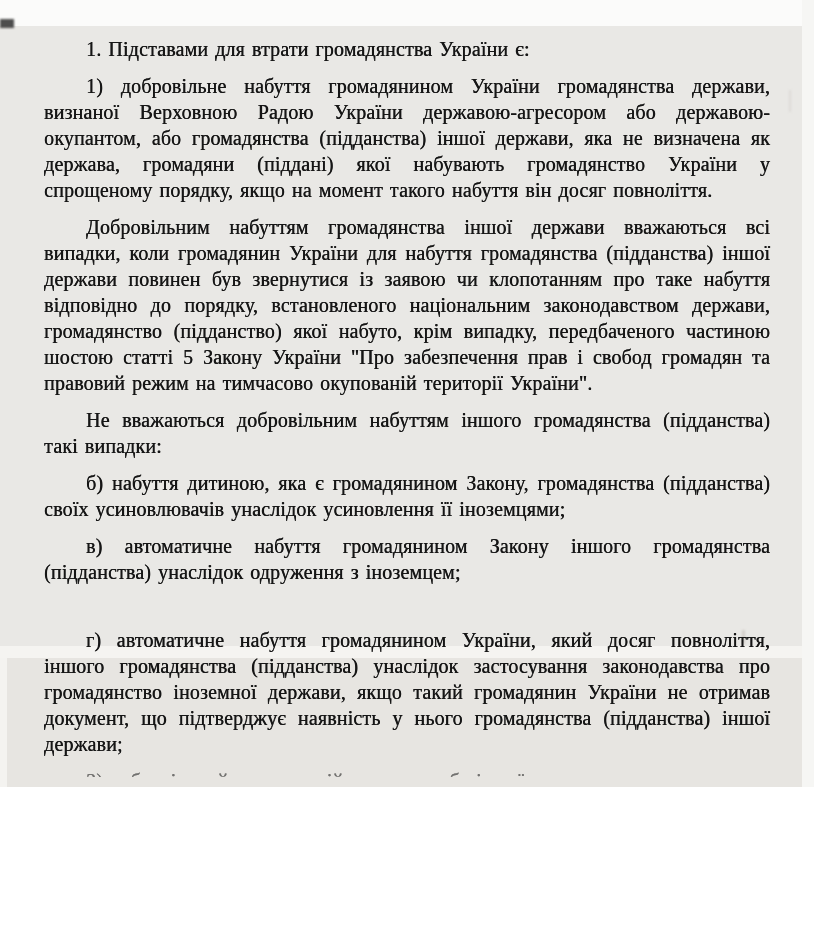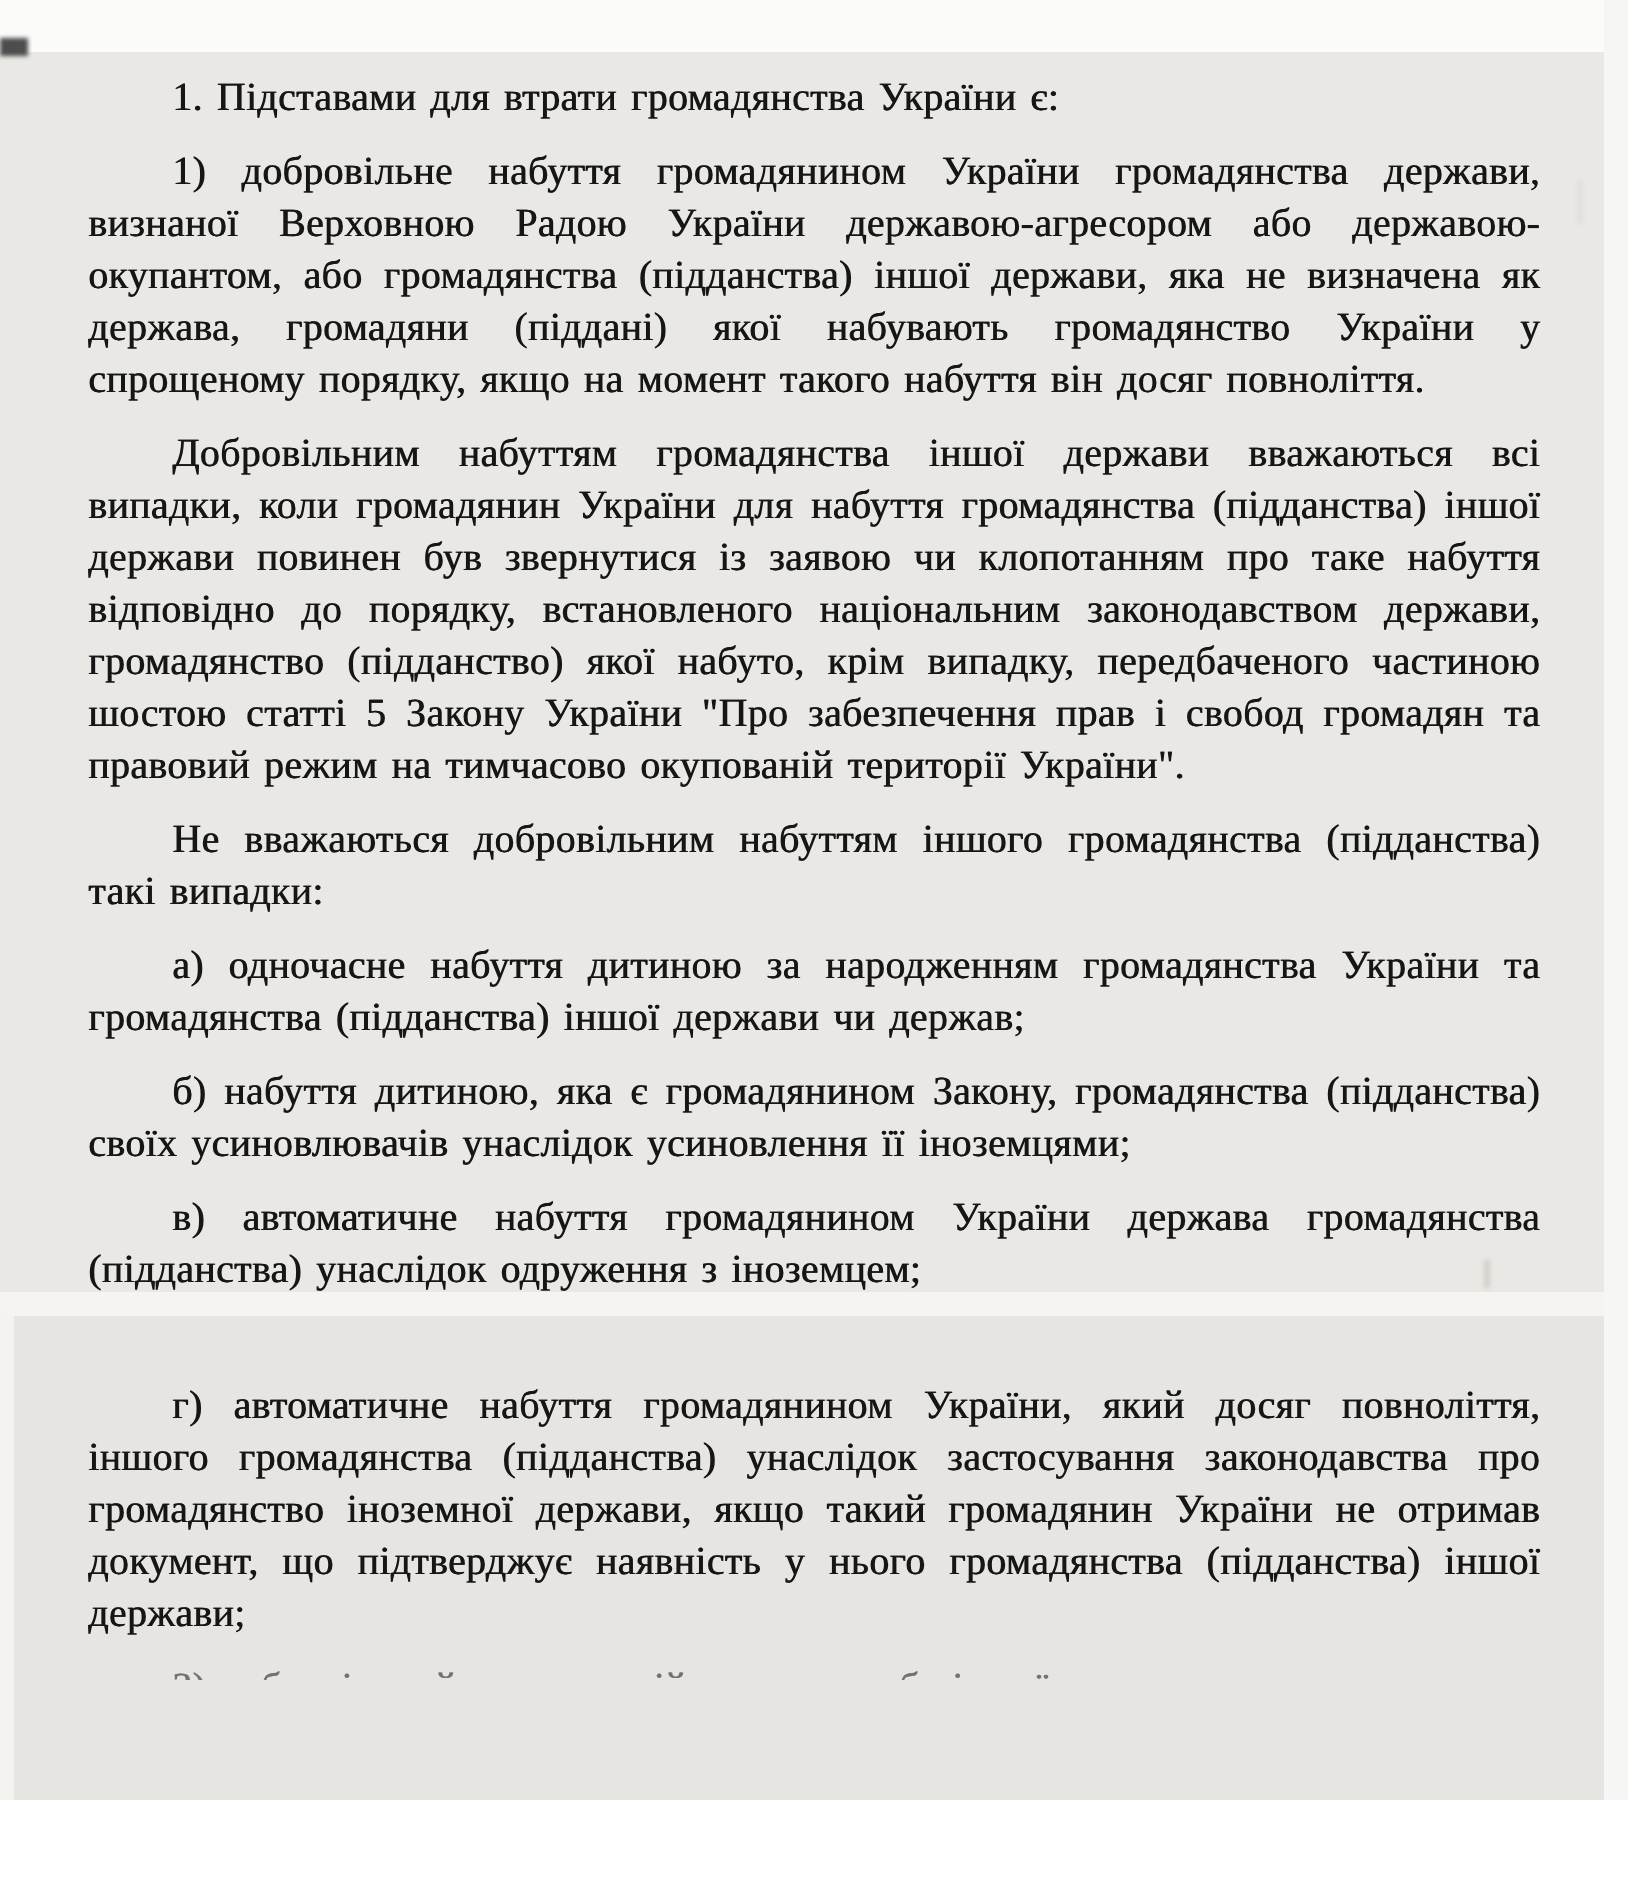--- a/index.html
+++ b/index.html
@@ -3,21 +3,21 @@
 <meta charset="utf-8">
 <style>
   html, body {
     margin: 0;
     padding: 0;
     background: #ffffff;
   }
   .page {
     position: relative;
     width: 814px;
-    height: 900px;
+    height: 787px;
     overflow: hidden;
     background: #e9e8e5;
     font-family: "Liberation Serif", "DejaVu Serif", serif;
   }
   
   .band-top {
     position: absolute;
     top: 0; left: 0; right: 0;
     height: 26px;
     background: #fbfbfa;
@@ -110,25 +110,24 @@
 
   <div class="content">
     <p class="para">1. Підставами для втрати громадянства України є:</p>
 
     <p class="para">1) добровільне набуття громадянином України громадянства держави, визнаної Верховною Радою України державою-агресором або державою-окупантом, або громадянства (підданства) іншої держави, яка не визначена як держава, громадяни (піддані) якої набувають громадянство України у спрощеному порядку, якщо на момент такого набуття він досяг повноліття.</p>
 
     <p class="para">Добровільним набуттям громадянства іншої держави вважаються всі випадки, коли громадянин України для набуття громадянства (підданства) іншої держави повинен був звернутися із заявою чи клопотанням про таке набуття відповідно до порядку, встановленого національним законодавством держави, громадянство (підданство) якої набуто, крім випадку, передбаченого частиною шостою статті 5 Закону України "Про забезпечення прав і свобод громадян та правовий режим на тимчасово окупованій території України".</p>
 
     <p class="para">Не вважаються добровільним набуттям іншого громадянства (підданства) такі випадки:</p>
 
-    <p class="para">а) одночасне набуття дитиною за народженням громадянства України та громадянства (підданства) іншої держави чи держав;</p>
 
     <p class="para">б) набуття дитиною, яка є громадянином Закону, громадянства (підданства) своїх усиновлювачів унаслідок усиновлення її іноземцями;</p>
 
-    <p class="para">в) автоматичне набуття громадянином України держава громадянства (підданства) унаслідок одруження з іноземцем;</p>
+    <p class="para">в) автоматичне набуття громадянином Закону іншого громадянства (підданства) унаслідок одруження з іноземцем;</p>
 
     <p class="para after-seam">г) автоматичне набуття громадянином України, який досяг повноліття, іншого громадянства (підданства) унаслідок застосування законодавства про громадянство іноземної держави, якщо такий громадянин України не отримав документ, що підтверджує наявність у нього громадянства (підданства) іншої держави;</p>
 
 
     <p class="para clipped">3) добровільний вступ на військову службу іншої держави</p>
   </div>
 
 </div>
 
 </body></html>

